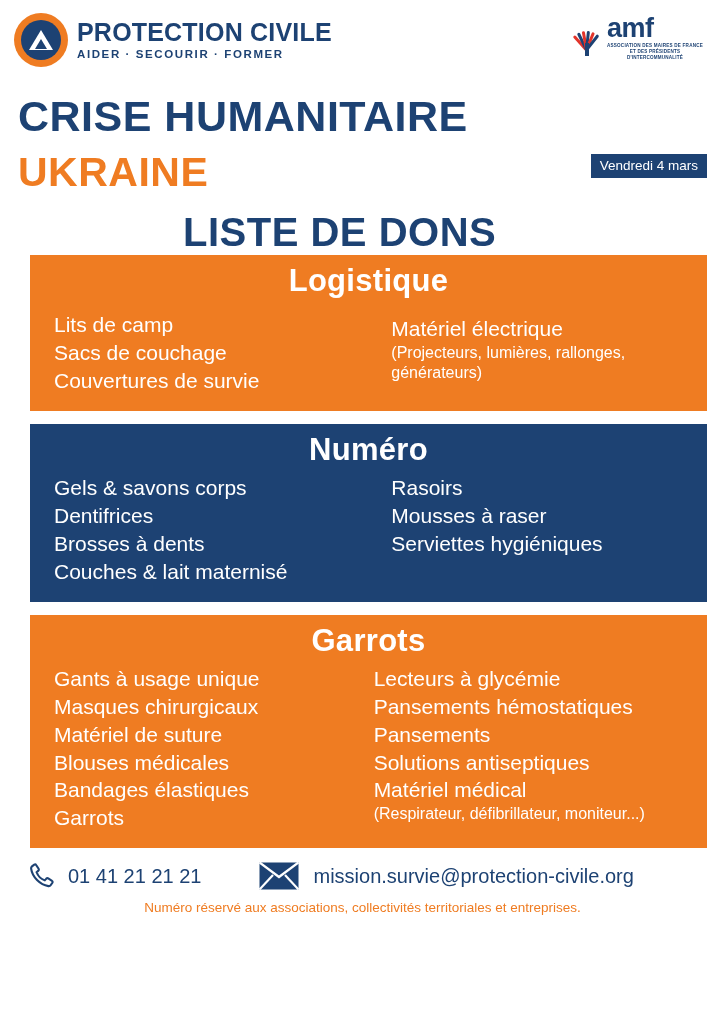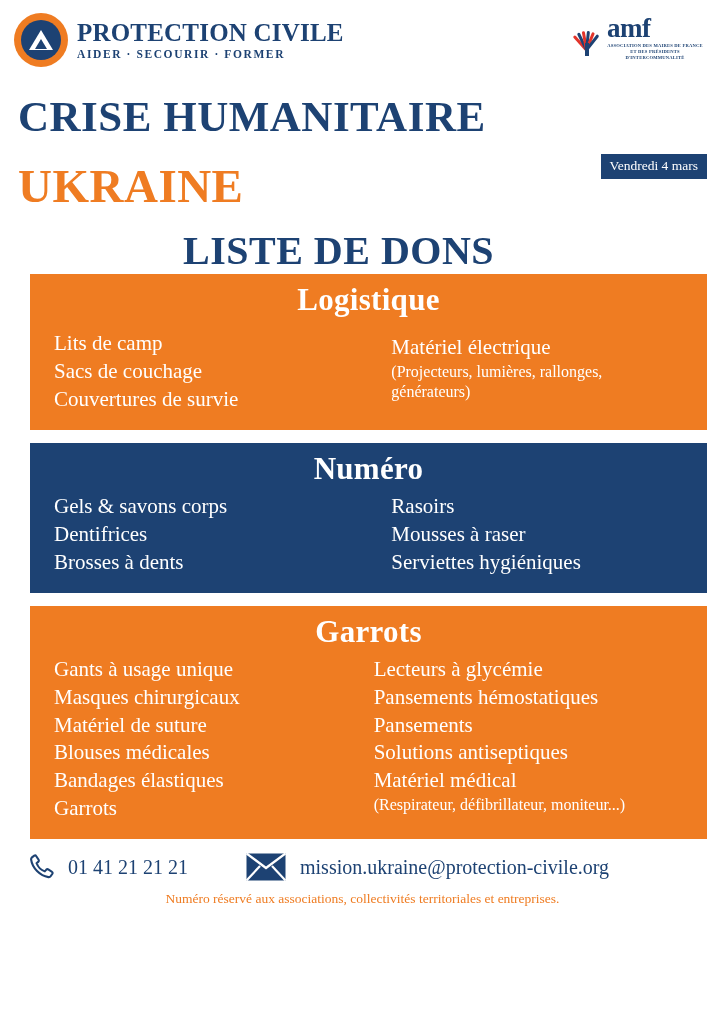--- a/index.html
+++ b/index.html
@@ -8,21 +8,20 @@
     height: 1024px;
     background: #ffffff;
     font-family: "Liberation Sans", sans-serif;
     overflow: hidden;
   }
   .poster {
     position: relative;
     width: 725px;
     height: 828px;
     background: #ffffff;
-    font-family: Liberation Serif, serif;
   }
 
   
   .header {
     position: relative;
     height: 82px;
   }
   .pc-logo {
     position: absolute;
     left: 14px;
@@ -139,26 +138,26 @@
     position: relative;
   }
   .t-line1 {
     font-size: 43px;
     font-weight: bold;
     color: #1d4273;
     letter-spacing: 0.5px;
     line-height: 1.05;
   }
   .t-line2 {
-    font-size: 47px;
+    font-size: 41px;
     font-weight: bold;
     color: #ef7c22;
     letter-spacing: 0.5px;
     line-height: 1.15;
-    margin-top: 20px;
+    margin-top: 10px;
   }
   .t-line3 {
     font-size: 40px;
     font-weight: bold;
     color: #1d4273;
     letter-spacing: 0.5px;
     margin-top: 14px;
     padding-left: 165px;
   }
   .date-badge {
@@ -302,20 +301,21 @@
     </div>
   </div>
 
   <div class="section blue" id="sec-hygiene">
     <div class="section-title">Numéro</div>
     <div class="cols">
       <div class="col col-left">
         <div class="item">Gels &amp; savons corps</div>
         <div class="item">Dentifrices</div>
         <div class="item">Brosses à dents</div>
+        <div class="item">Couches &amp; lait maternisé</div>
       </div>
       <div class="col col-right">
         <div class="item">Rasoirs</div>
         <div class="item">Mousses à raser</div>
         <div class="item">Serviettes hygiéniques</div>
       </div>
     </div>
   </div>
 
   <div class="section orange" id="sec-secours">
@@ -353,19 +353,19 @@
 
       <span class="mail-block">
         <span class="mail-icon">
           <svg width="40" height="28" viewBox="0 0 40 28">
             <rect x="0.5" y="0.5" width="39" height="27" fill="#1d4273"></rect>
             <path d="M0.5 0.5 L20 15 L39.5 0.5" fill="none" stroke="#ffffff" stroke-width="2.4"></path>
             <path d="M0.5 27.5 L14 13" fill="none" stroke="#ffffff" stroke-width="2.2"></path>
             <path d="M39.5 27.5 L26 13" fill="none" stroke="#ffffff" stroke-width="2.2"></path>
           </svg>
         </span>
-        <span class="contact-text">mission.ukraine@protection-civile.org</span>
+        <span class="contact-text">mission.survie@protection-civile.org</span>
       </span>
     </div>
     <div class="footnote">Numéro réservé aux associations, collectivités territoriales et entreprises.</div>
   </div>
 
 </div>
 
 </body></html>

